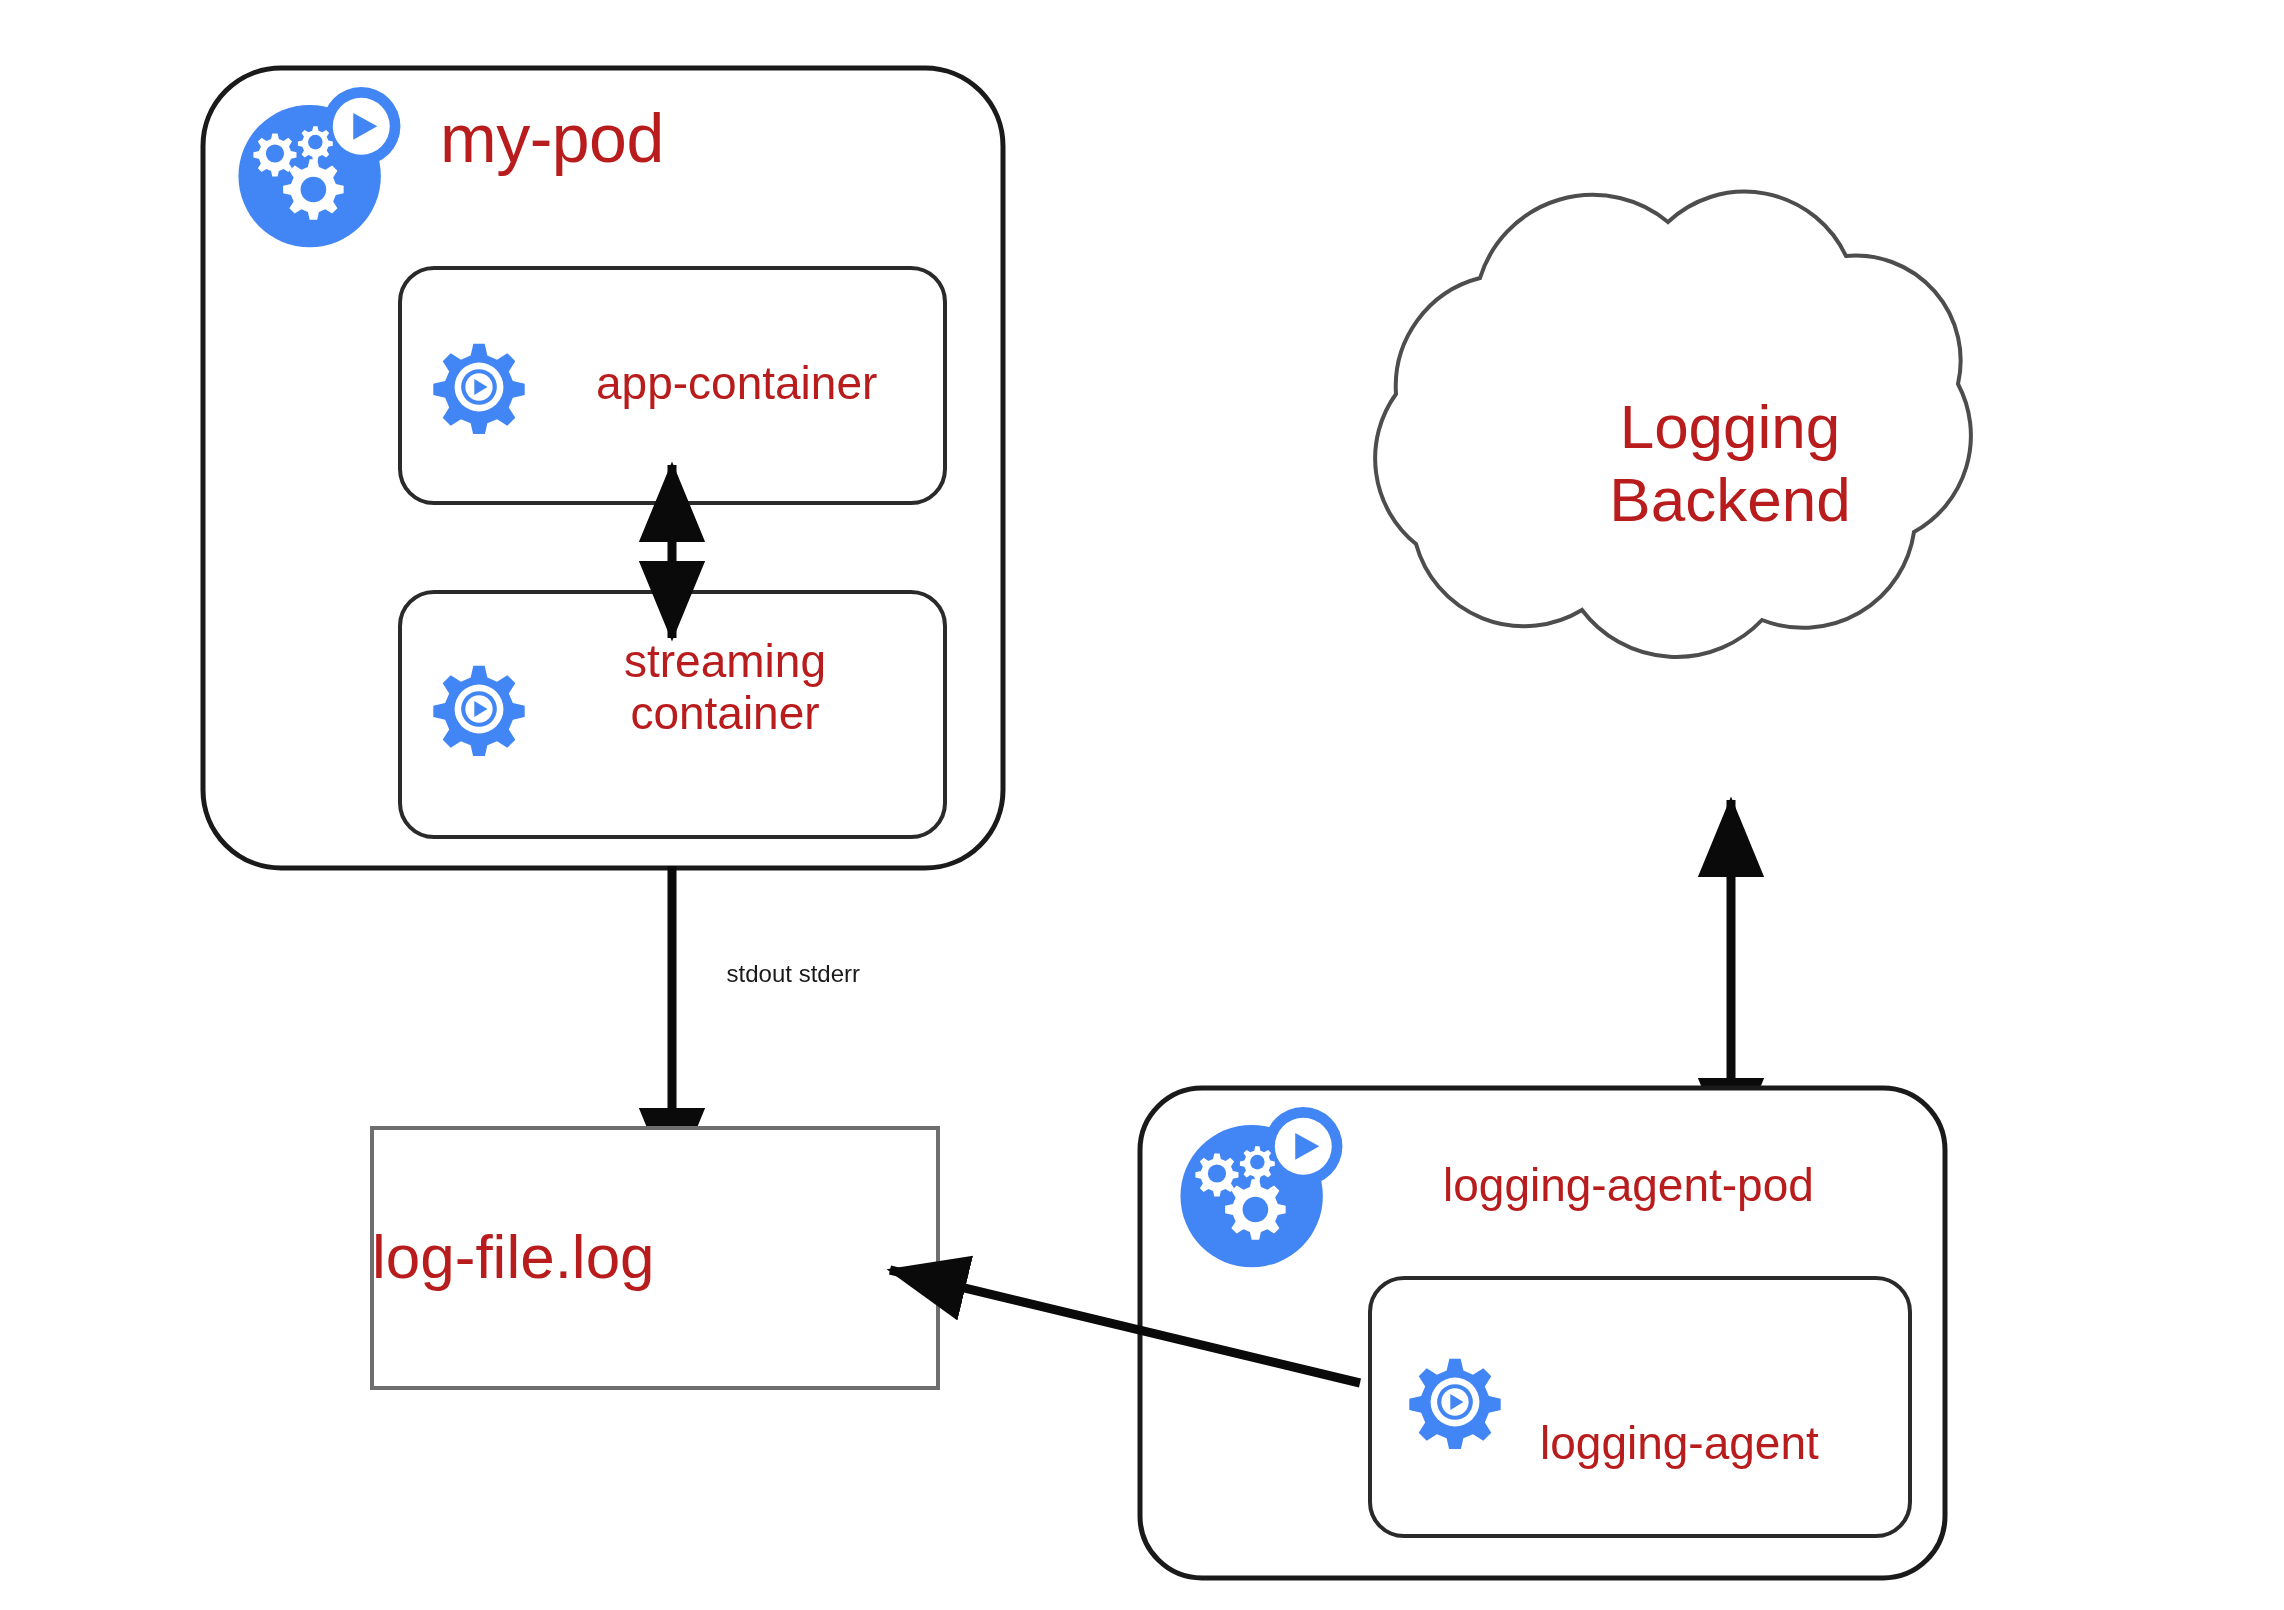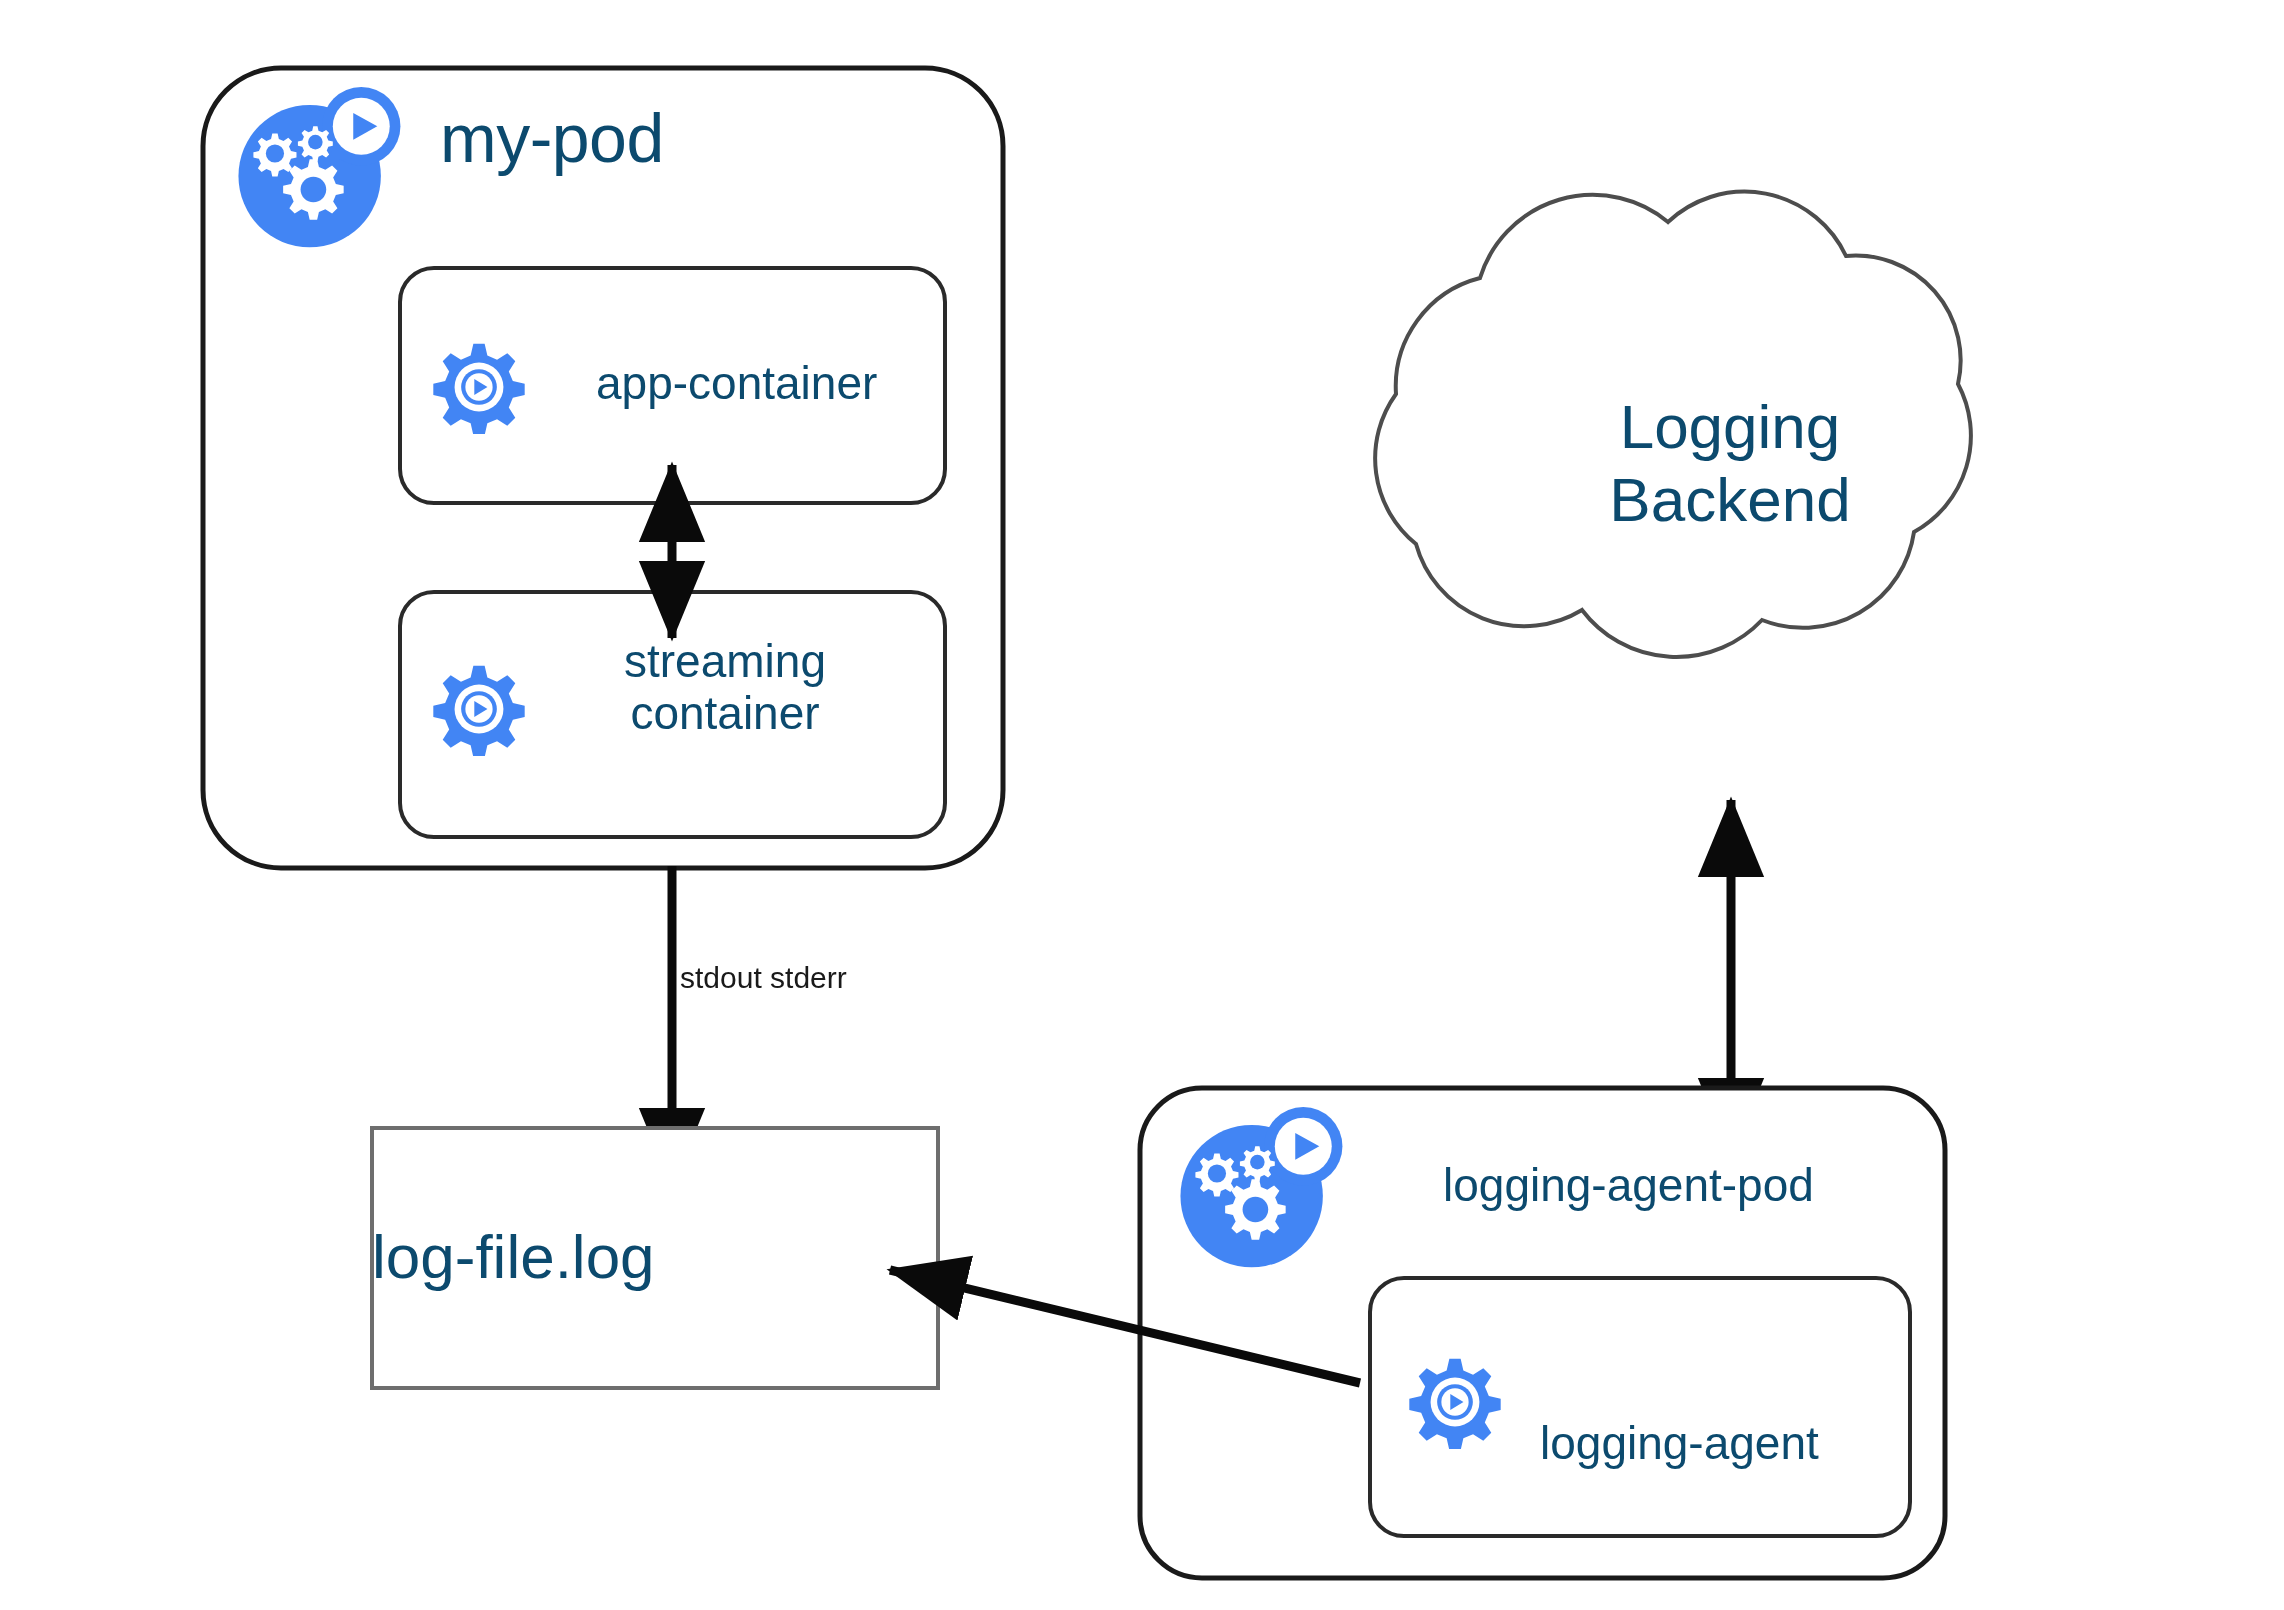--- a/index.html
+++ b/index.html
@@ -22,21 +22,21 @@
     position: absolute;
     left: 0;
     top: 0;
     width: 2284px;
     height: 1610px;
   }
   .node-label {
     position: absolute;
     white-space: pre-line;
     line-height: 1.12;
-    color: #0c4a6e;
+    color: #b91c1c;
   }
   .pod-title {
     font-size: 68px;
     letter-spacing: -0.5px;
   }
   .container-title {
     font-size: 46px;
   }
   .container-title-center {
     font-size: 46px;
@@ -49,22 +49,22 @@
   }
   .file-title {
     font-size: 62px;
     text-align: left;
   }
   .pod2-title {
     font-size: 46px;
   }
   .edge-label {
     position: absolute;
-    font-size: 30px;
-    text-align: left;
+    font-size: 24px;
+    text-align: right;
     line-height: 1.2;
     color: #1a1a1a;
   }
 </style>
 </head>
 <body>
 
 <div id="canvas">
 
   <svg class="svg-layer" viewBox="0 0 2284 1610" xmlns="http://www.w3.org/2000/svg">

